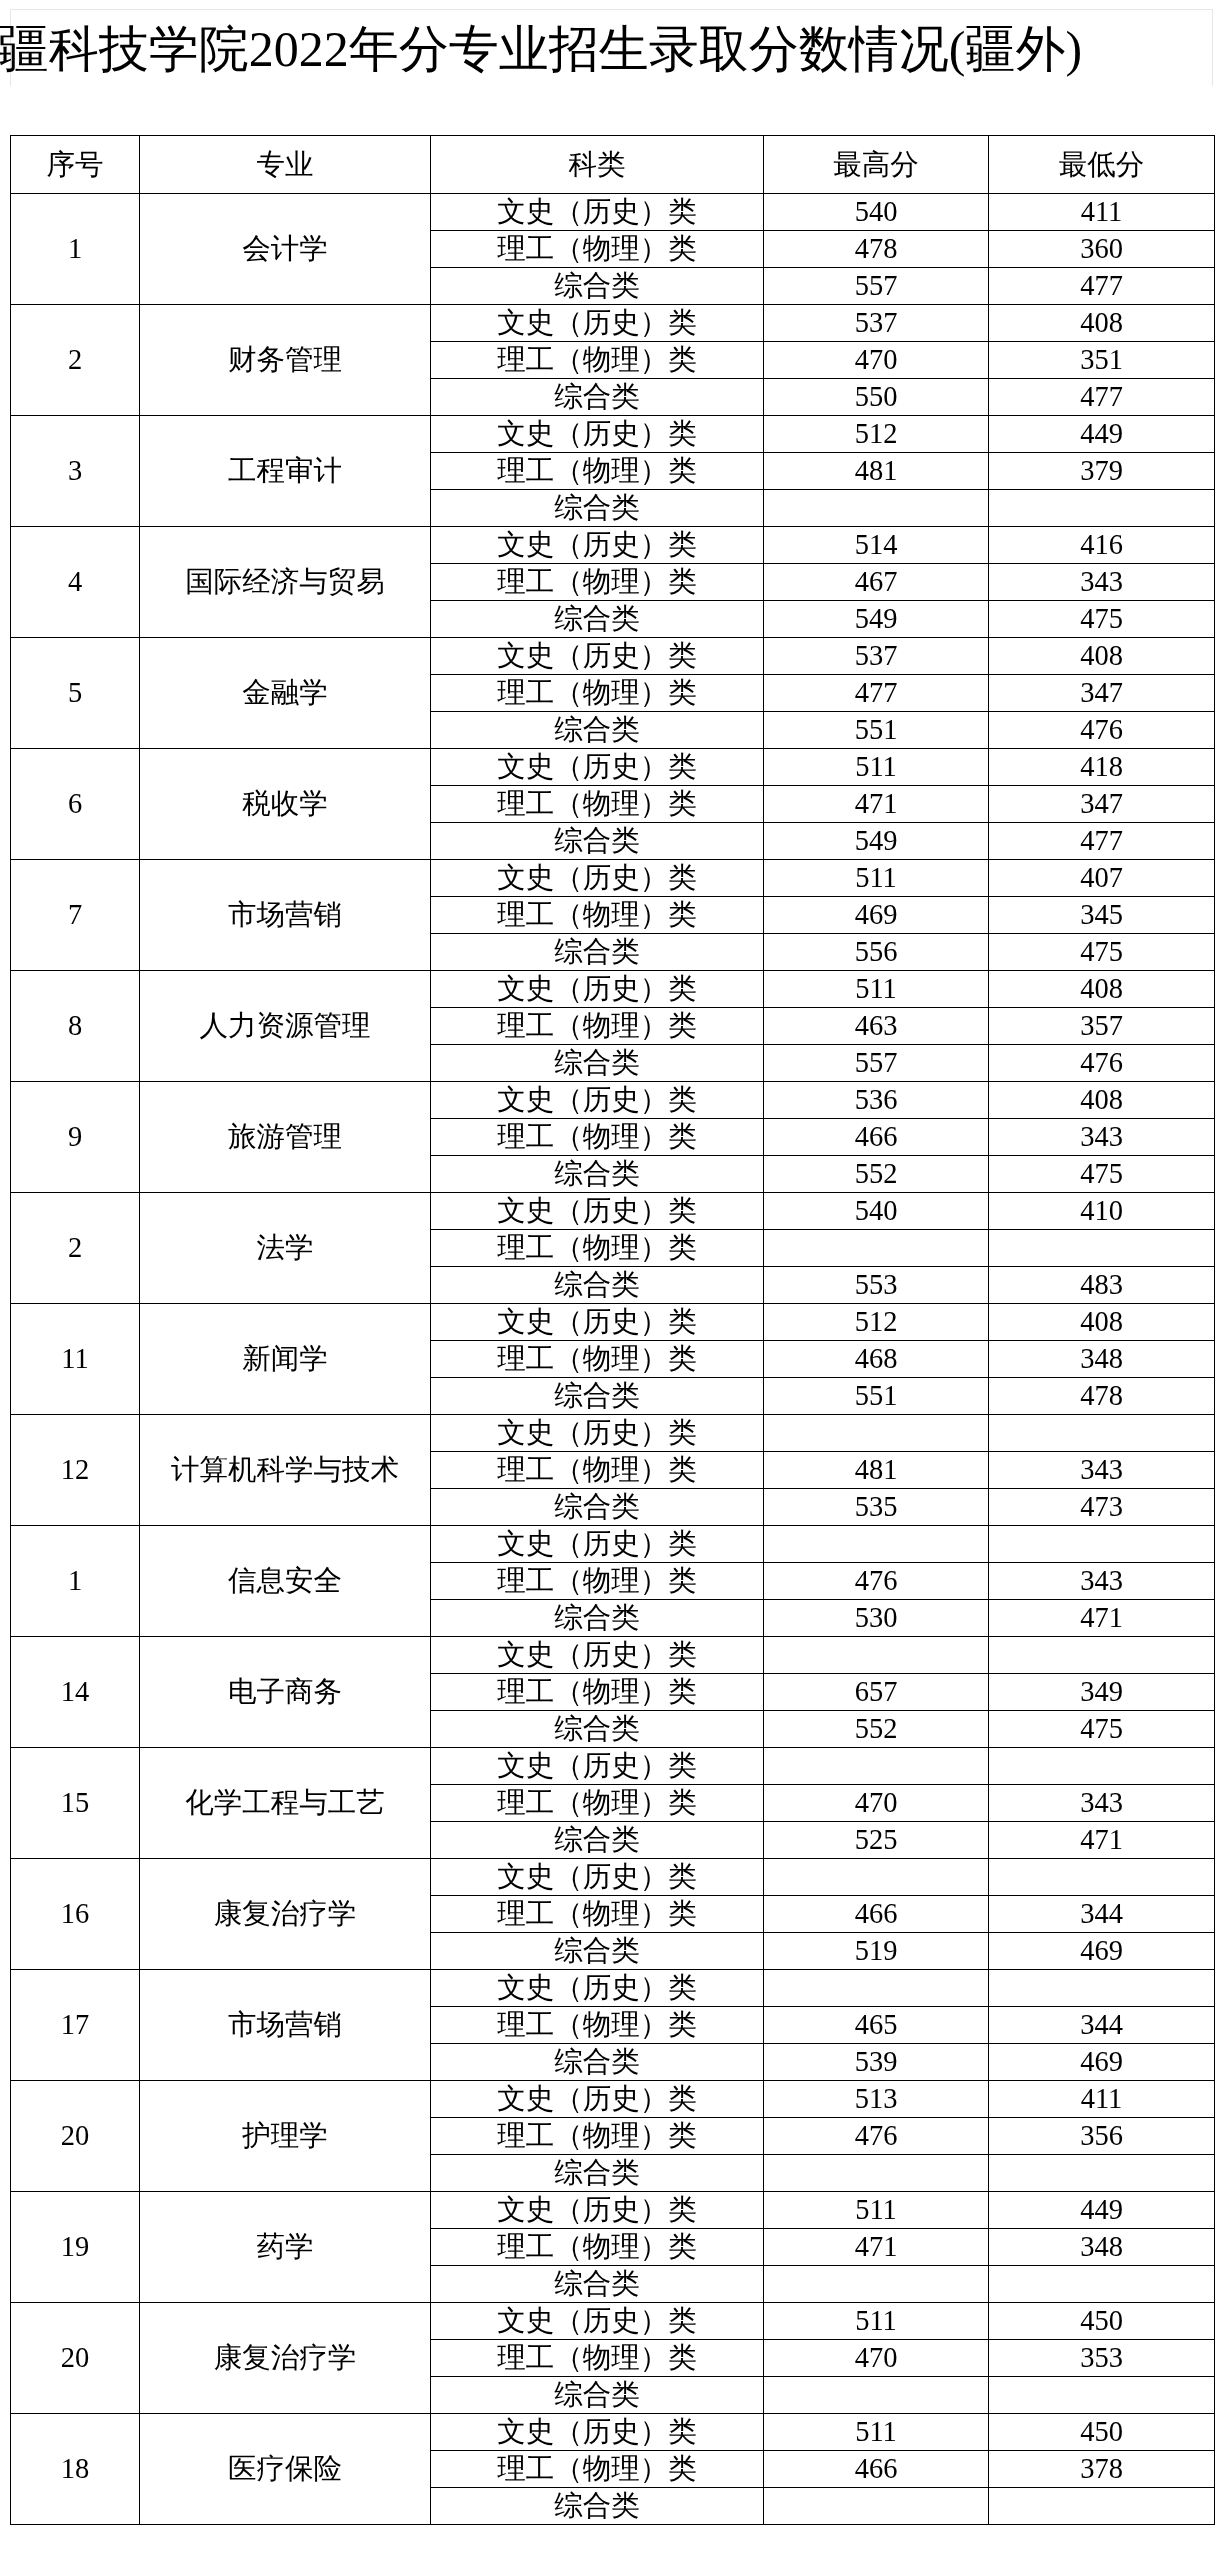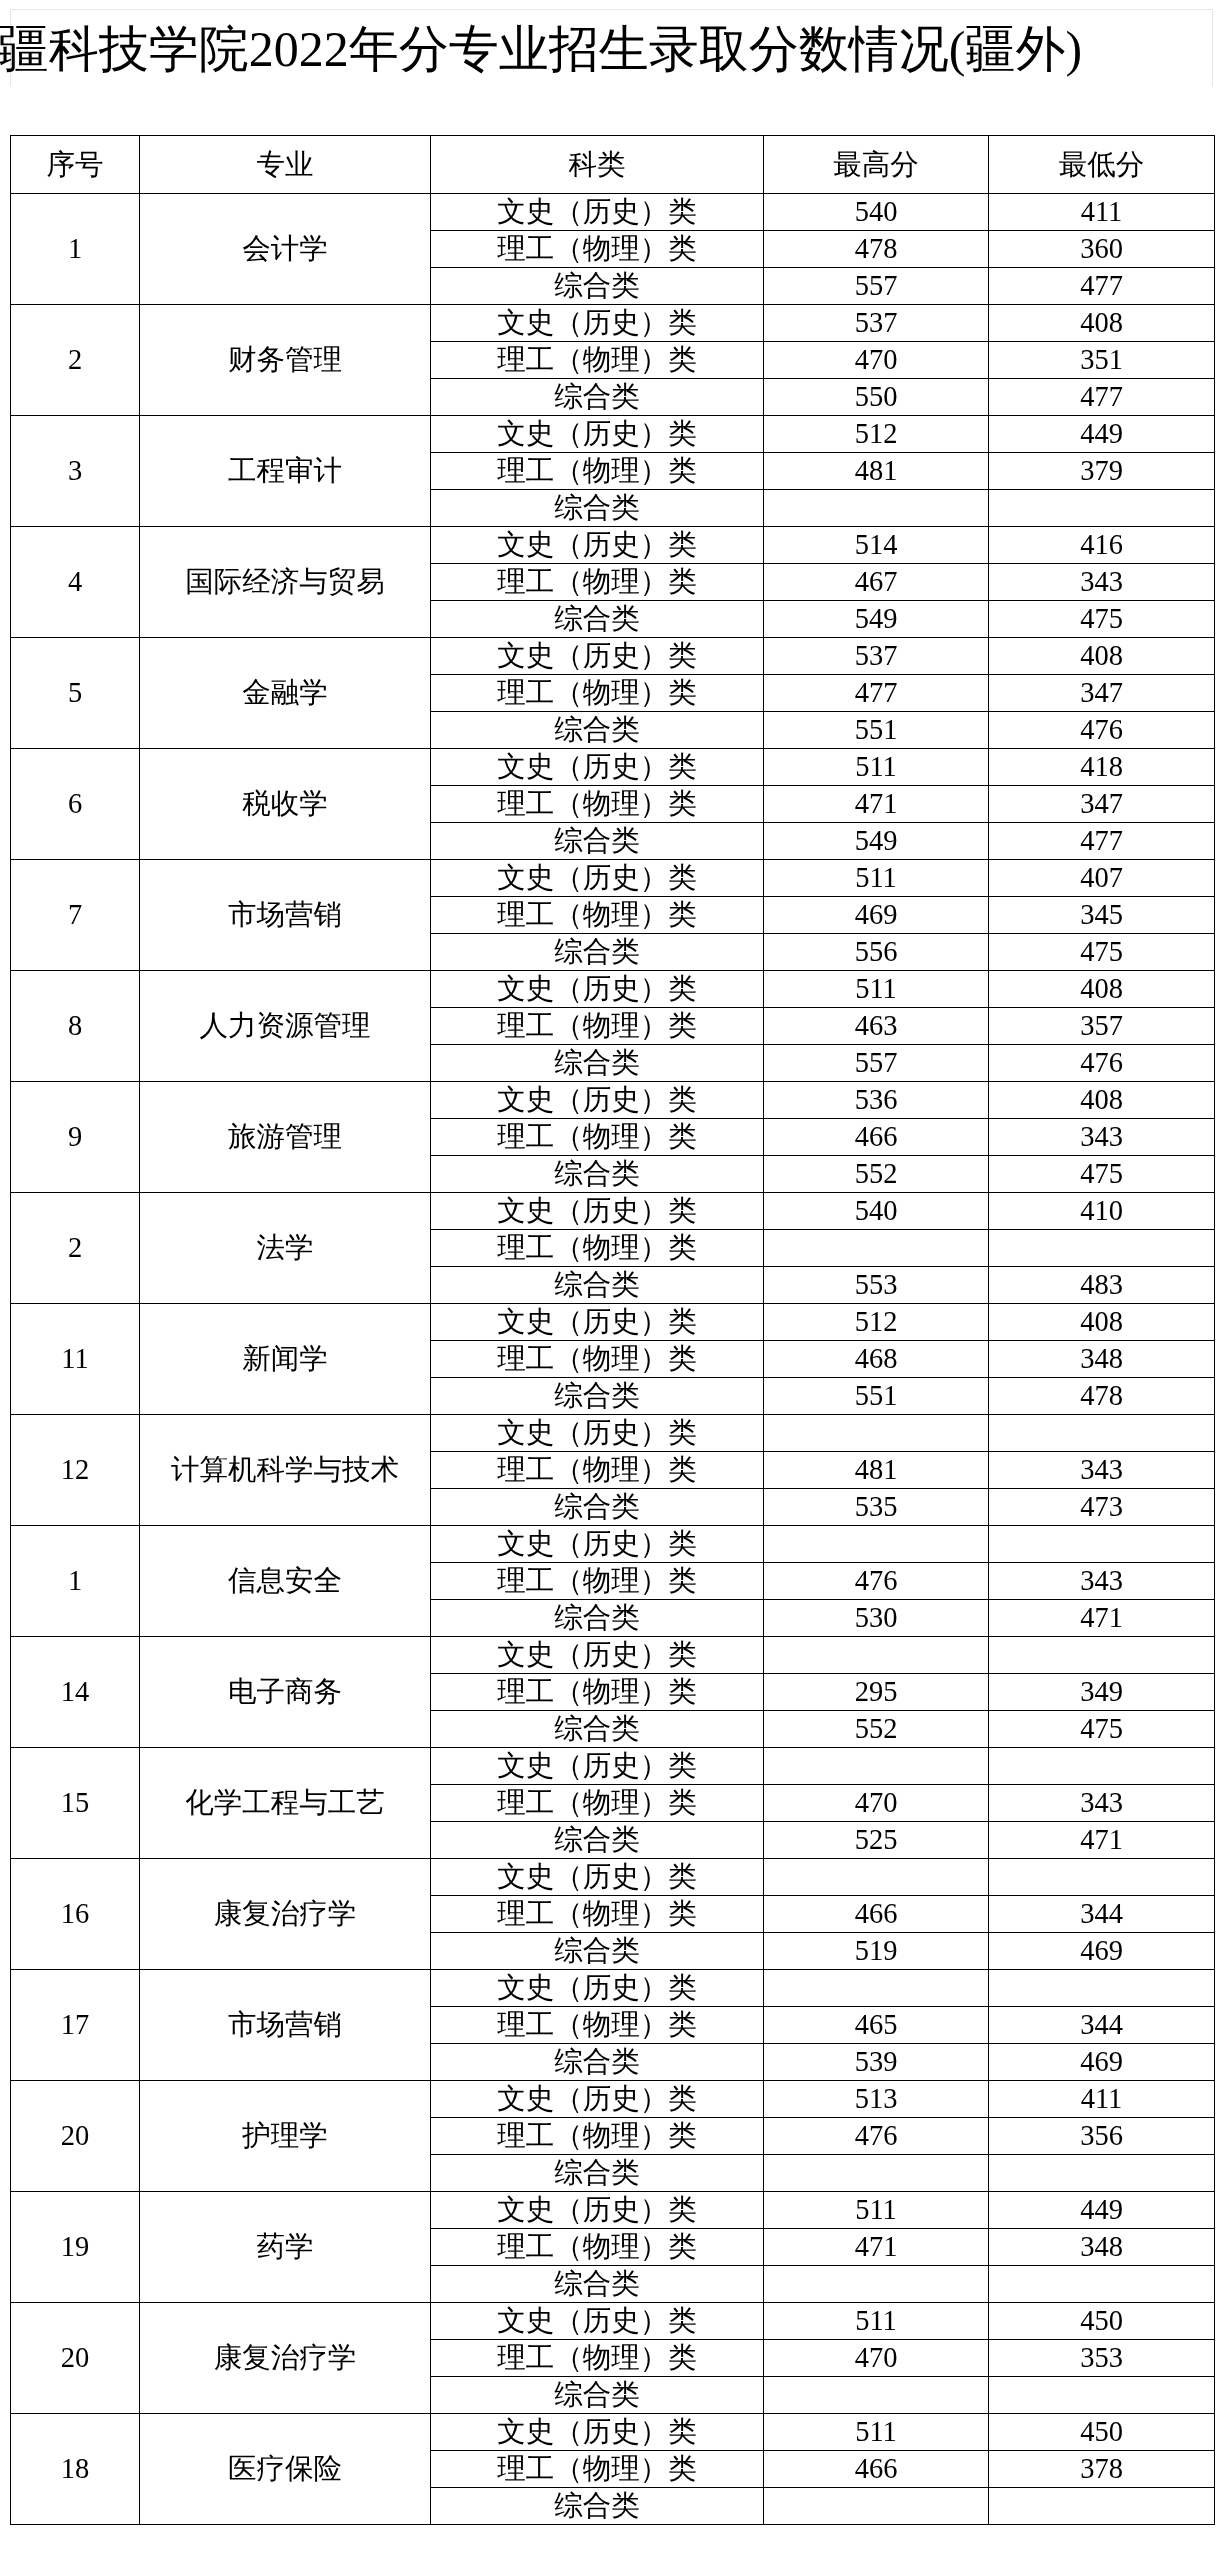--- a/index.html
+++ b/index.html
@@ -324,21 +324,21 @@
       </tr>
       <tr>
         <td class="seq" rowspan="3">14</td>
         <td class="major" rowspan="3">电子商务</td>
         <td>文史（历史）类</td>
         <td></td>
         <td></td>
       </tr>
       <tr>
         <td>理工（物理）类</td>
-        <td>295</td>
+        <td>657</td>
         <td>349</td>
       </tr>
       <tr>
         <td>综合类</td>
         <td>552</td>
         <td>475</td>
       </tr>
       <tr>
         <td class="seq" rowspan="3">15</td>
         <td class="major" rowspan="3">化学工程与工艺</td>

